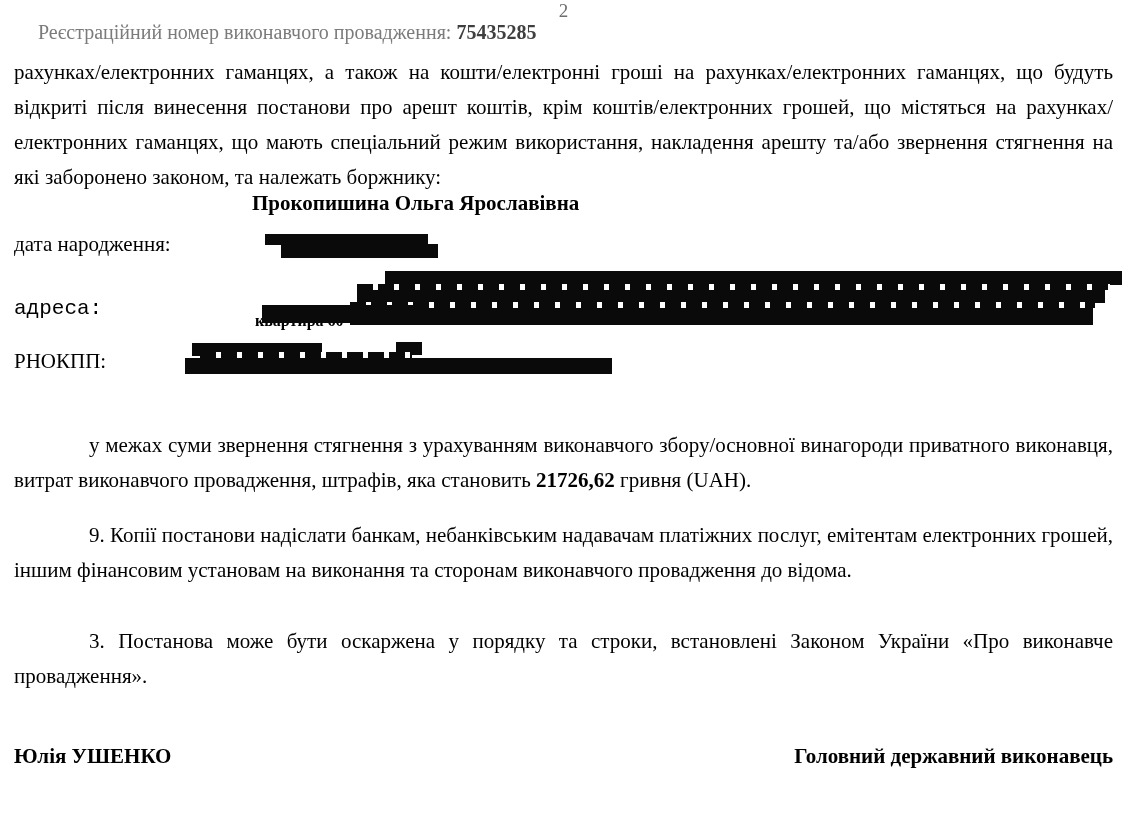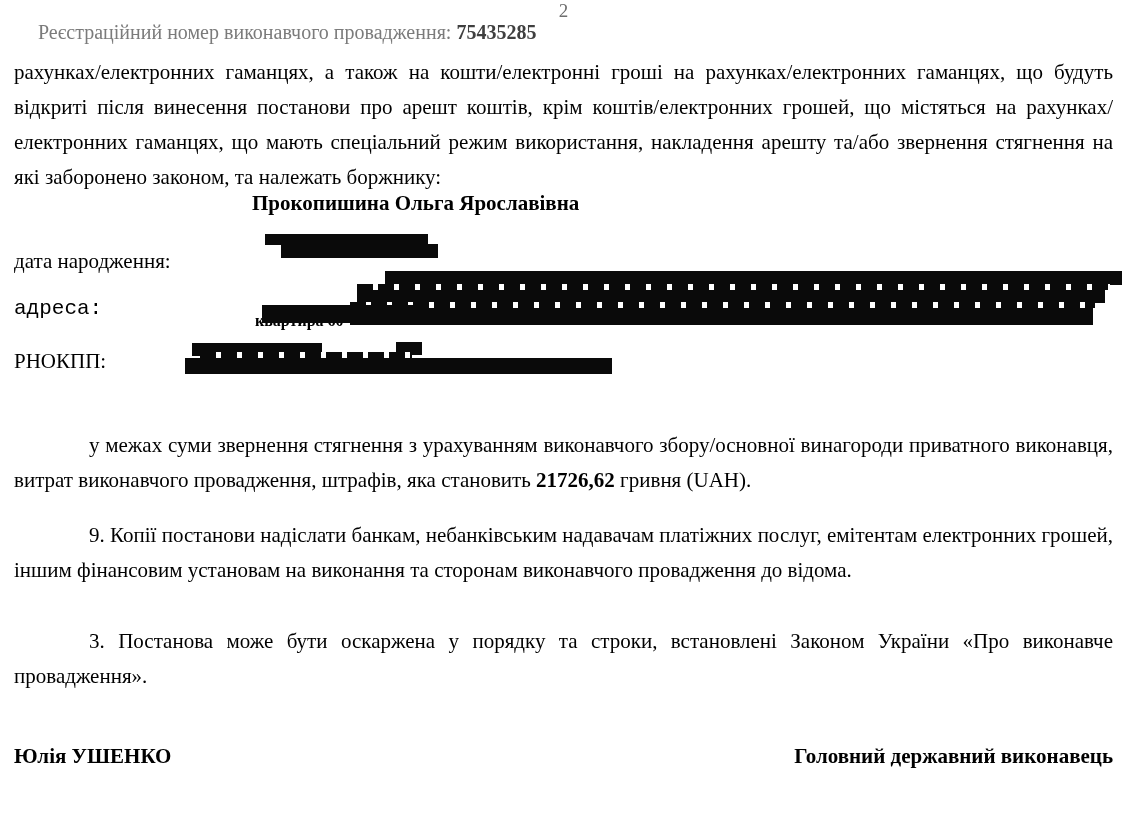--- a/index.html
+++ b/index.html
@@ -60,21 +60,21 @@
     font-size: 21px;
     font-weight: bold;
     white-space: nowrap;
   }
   .field-label {
     position: absolute;
     left: 14px;
     font-size: 21px;
     white-space: nowrap;
   }
-  .lbl-dob    { top: 249px; }
+  .lbl-dob    { top: 232px; }
   .lbl-addr   { top: 297px; font-family: Liberation Mono, monospace; }
   .lbl-rnokpp { top: 349px; }
 
   .bar {
     position: absolute;
     background: #0a0a0a;
   }
   .dash-strip {
     position: absolute;
     background-image: repeating-linear-gradient(90deg, #0a0a0a 0 16px, #ffffff 16px 21px);

